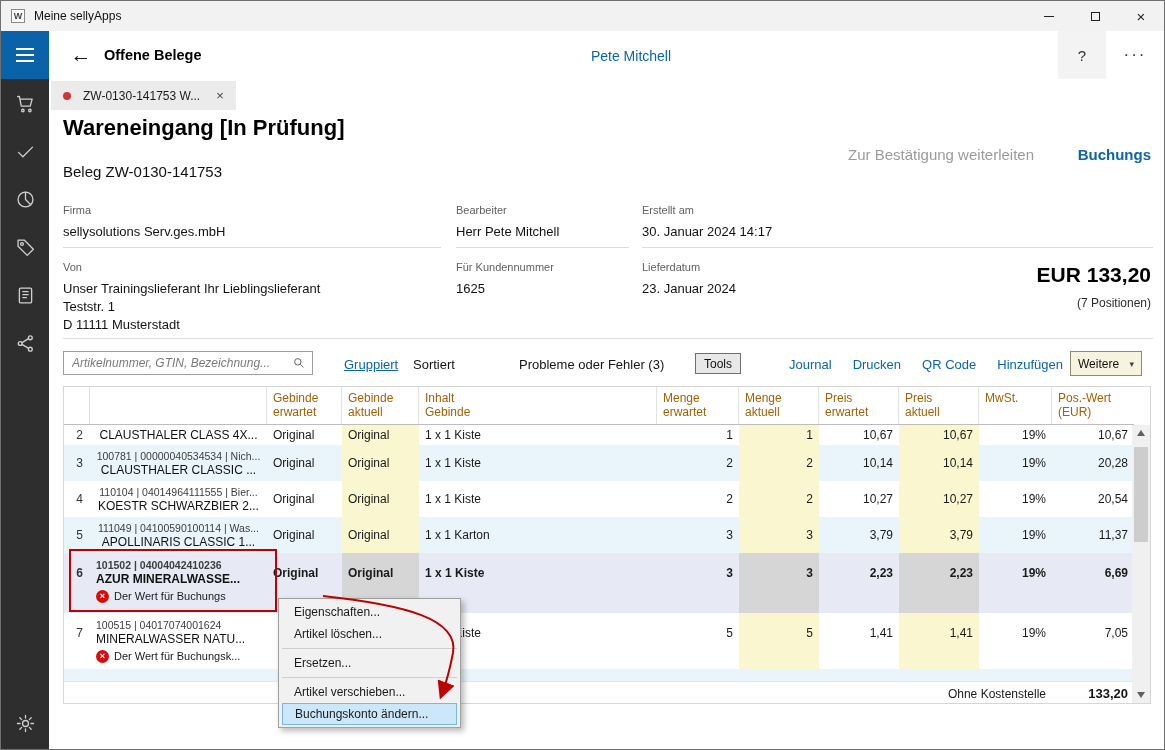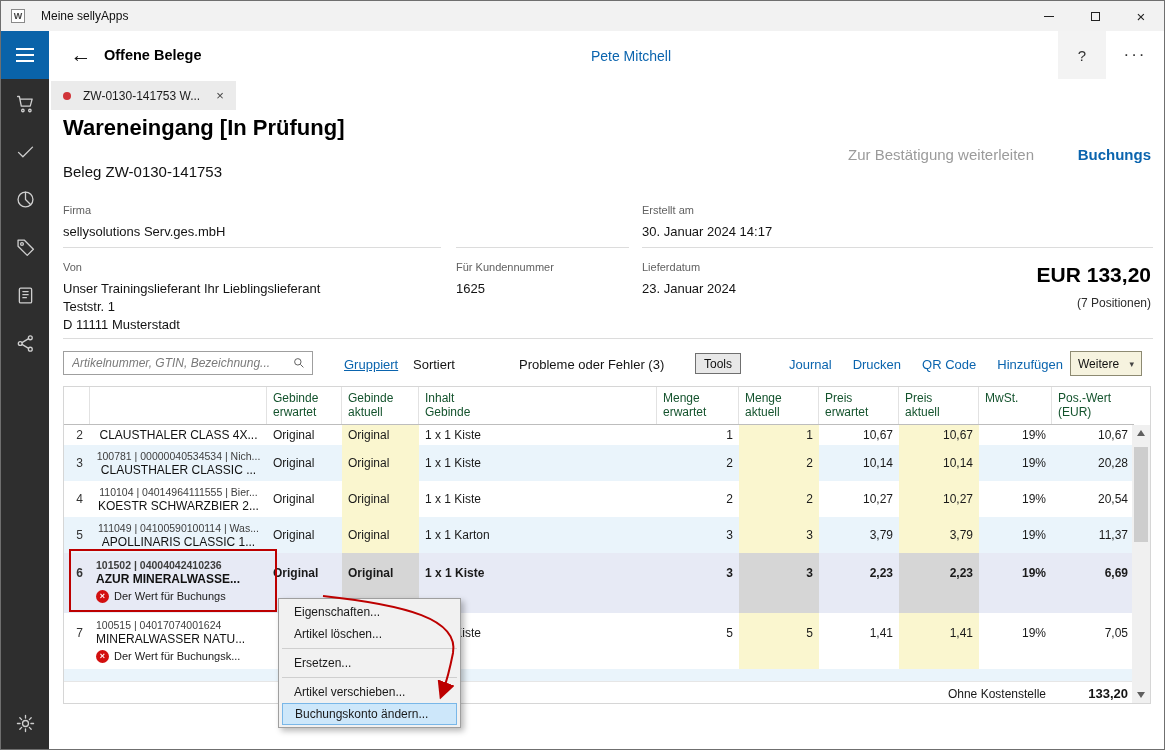--- a/index.html
+++ b/index.html
@@ -3,21 +3,21 @@
 <meta charset="utf-8">
 <style>
   * { box-sizing: border-box; }
   html,body { margin:0; padding:0; background:#fff; }
   body { width:1165px; height:750px; font-family:"Liberation Sans","DejaVu Sans",sans-serif; color:#141414; overflow:hidden; }
   .win { position:relative; width:1165px; height:750px; border:1px solid #6f6f6f; background:#fff; overflow:hidden; }
 
   
   .titlebar { position:absolute; left:0; top:0; right:0; height:30px; background:#f2f2f2; display:flex; align-items:center; }
   .appico { width:14px; height:14px; margin-left:10px; border:1px solid #8a8a8a; background:#fff; font-size:9px; font-weight:bold; color:#444; display:flex; align-items:center; justify-content:center; }
-  .wtitle { font-size:12px; margin-left:16px; color:#111; }
+  .wtitle { font-size:12px; margin-left:9px; color:#111; }
   .wctrls { margin-left:auto; display:flex; height:30px; }
   .wbtn { width:46px; height:30px; display:flex; align-items:center; justify-content:center; color:#222; }
   .minbar { width:10px; height:1px; background:#222; }
   .maxbox { width:9px; height:9px; border:1px solid #222; }
   .closex { font-size:15px; line-height:1; }
 
   
   .hamburger { position:absolute; left:0; top:30px; width:48px; height:48px; background:#0a63a9; display:flex; flex-direction:column; align-items:center; justify-content:center; gap:4px; cursor:pointer; }
   .hamburger .bar { width:18px; height:2px; background:#fff; }
   .appheader { position:absolute; left:48px; top:30px; right:0; height:48px; background:#fff; }
@@ -64,21 +64,21 @@
   .toolsbtn { position:absolute; left:694px; top:352px; height:21px; padding:0 8px; border:1px solid #6f6f6f; background:#e8e8e8; font-size:12px; color:#111; display:flex; align-items:center; }
   .actlinks { position:absolute; left:788px; top:356px; display:flex; gap:21px; font-size:13px; }
   .actlinks span { color:#0a64ae;text-align:center; }
   .weitere { position:absolute; left:1069px; top:350px; width:72px; height:25px; border:1px solid #8d8a72; background:#f6f3df; font-size:12px; color:#111; display:flex; align-items:center; padding:0 7px; justify-content:space-between; }
   .weitere .chev { font-size:9px; color:#444; }
 
   
   .tbl { position:absolute; left:62px; top:385px; width:1088px; height:318px; border:1px solid #d6d6d6; background:#fff; }
   .grid { display:grid; grid-template-columns:26px 177px 75px 77px 238px 82px 80px 80px 80px 73px 82px; width:1070px; }
   .thead { height:38px; border-bottom:1px solid #bdbdbd; }
-  .hc { font-size:12px; line-height:14px; color:#14532d; padding:4px 5px 0 6px; white-space:pre-line; border-right:1px solid #e2e2e2; overflow:hidden; }
+  .hc { font-size:12px; line-height:14px; color:#a16207; padding:4px 5px 0 6px; white-space:pre-line; border-right:1px solid #e2e2e2; overflow:hidden; }
   .hc:last-child { border-right:none; }
 
   .trow { position:relative; }
   .c { padding:0 6px; display:flex; align-items:center; font-size:12px; color:#1a1a1a; overflow:hidden; white-space:nowrap; }
   .rt { justify-content:flex-end; }
   .num { justify-content:flex-end; padding-right:7px; color:#333; }
   .art { flex-direction:column; align-items:center; justify-content:center; line-height:14px; }
   .code { font-size:10.5px; color:#3d3d3d; max-width:165px; overflow:hidden; }
   .aname { font-size:12px; color:#111; max-width:165px; overflow:hidden; }
   .ya { background:#faf6cf; }
@@ -205,20 +205,24 @@
 
   <div class="doctitle">Wareneingang [In Prüfung]</div>
   <div class="fwd">Zur Bestätigung weiterleiten</div>
   <div class="reject">Buchungs</div>
   <div class="beleg">Beleg ZW-0130-141753</div>
 
   <div class="fblock" style="left:62px; top:203px;">
     <div class="flab">Firma</div>
     <div class="fval">sellysolutions Serv.ges.mbH</div>
   </div>
+  <div class="fblock" style="left:455px; top:203px;">
+    <div class="flab">Bearbeiter</div>
+    <div class="fval">Herr Pete Mitchell</div>
+  </div>
   <div class="fblock" style="left:641px; top:203px;">
     <div class="flab">Erstellt am</div>
     <div class="fval">30. Januar 2024 14:17</div>
   </div>
   <div class="hline" style="left:62px; top:246px; width:378px;"></div>
   <div class="hline" style="left:455px; top:246px; width:173px;"></div>
   <div class="hline" style="left:641px; top:246px; width:511px;"></div>
 
   <div class="fblock" style="left:62px; top:260px;">
     <div class="flab">Von</div>

